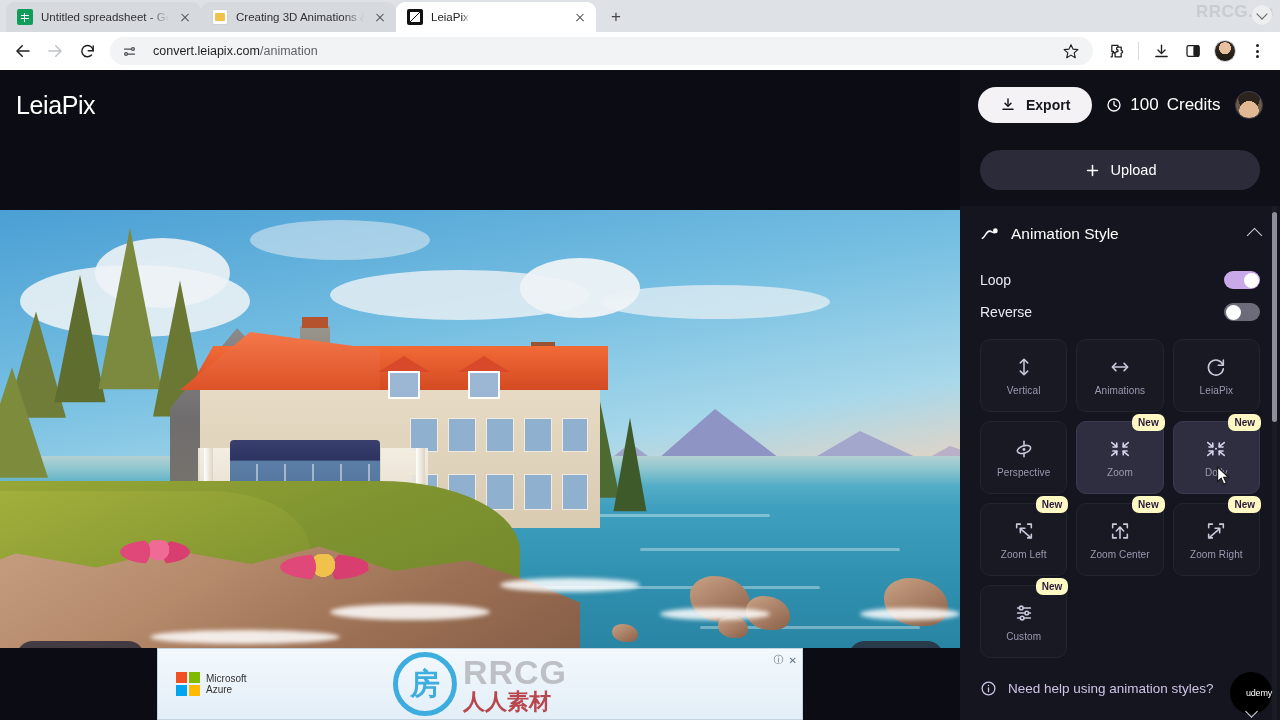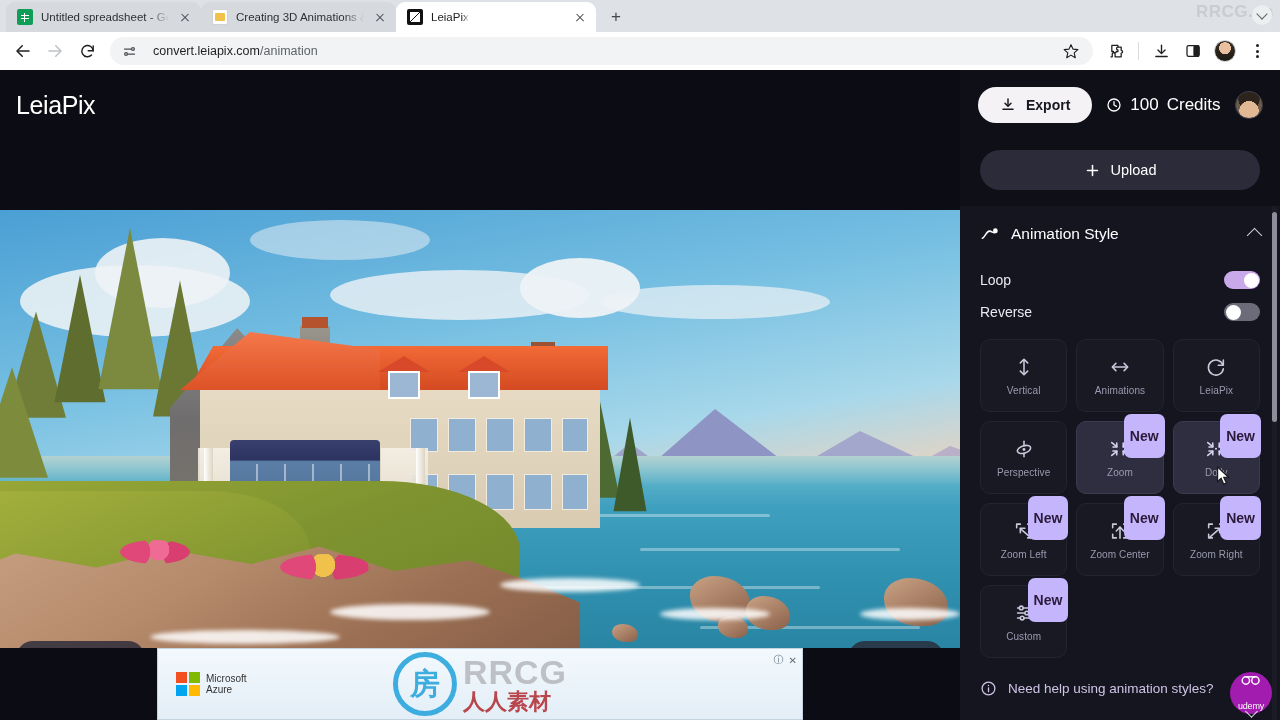--- a/index.html
+++ b/index.html
@@ -338,30 +338,30 @@
 
   .style-grid { display: grid; grid-template-columns: repeat(3, 1fr); gap: 9px; margin-top: 12px; }
   .style-card {
     height: 73px; border-radius: 10px; background: #191924; border: 1px solid #24242f;
     display: flex; flex-direction: column; align-items: center; justify-content: center;
     gap: 7px; position: relative; color: #9a9ab0; font-size: 10px;
   }
   .style-card.selected { background: #2e2e40; border-color: #3b3b50; }
   .style-card .lbl { font-size: 10px; letter-spacing: .1px; }
   .badge-new {
-    position: absolute; right: -2px; top: -8px; background: #c4b5fd; color: #2a1a3a;
-    font-size: 14px; font-weight: bold; padding: 14px 6px; border-radius: 7px;
+    position: absolute; right: -2px; top: -8px; background: #fef9c3; color: #2a1a3a;
+    font-size: 10px; font-weight: bold; padding: 3px 6px; border-radius: 7px;
   }
   .icon-svg { display:block; }
 
   .help-row { display:flex; align-items:center; gap: 11px; color: #cfc4e6; font-size: 13.5px; margin-top: 22px; }
 
   .udemy-badge {
     position: absolute; right: 8px; bottom: 6px; width: 42px; height: 42px;
-    border-radius: 50%; background: #a21caf; display:flex; flex-direction:column;
+    border-radius: 50%; background: #000000; display:flex; flex-direction:row;
     align-items:center; justify-content:center; gap:15px; color:#fff;
   }
   .udemy-badge .u-txt { font-size: 9px; letter-spacing:-.2px; }
   .udemy-chev { position:absolute; bottom:-2px; width:9px; height:9px; border-right:1.6px solid #e6e6ee; border-bottom:1.6px solid #e6e6ee; transform: rotate(45deg); }
 
   .cursor { position: absolute; width: 15px; height: 20px; pointer-events: none; }
 </style>
 </head>
 <body>
 

